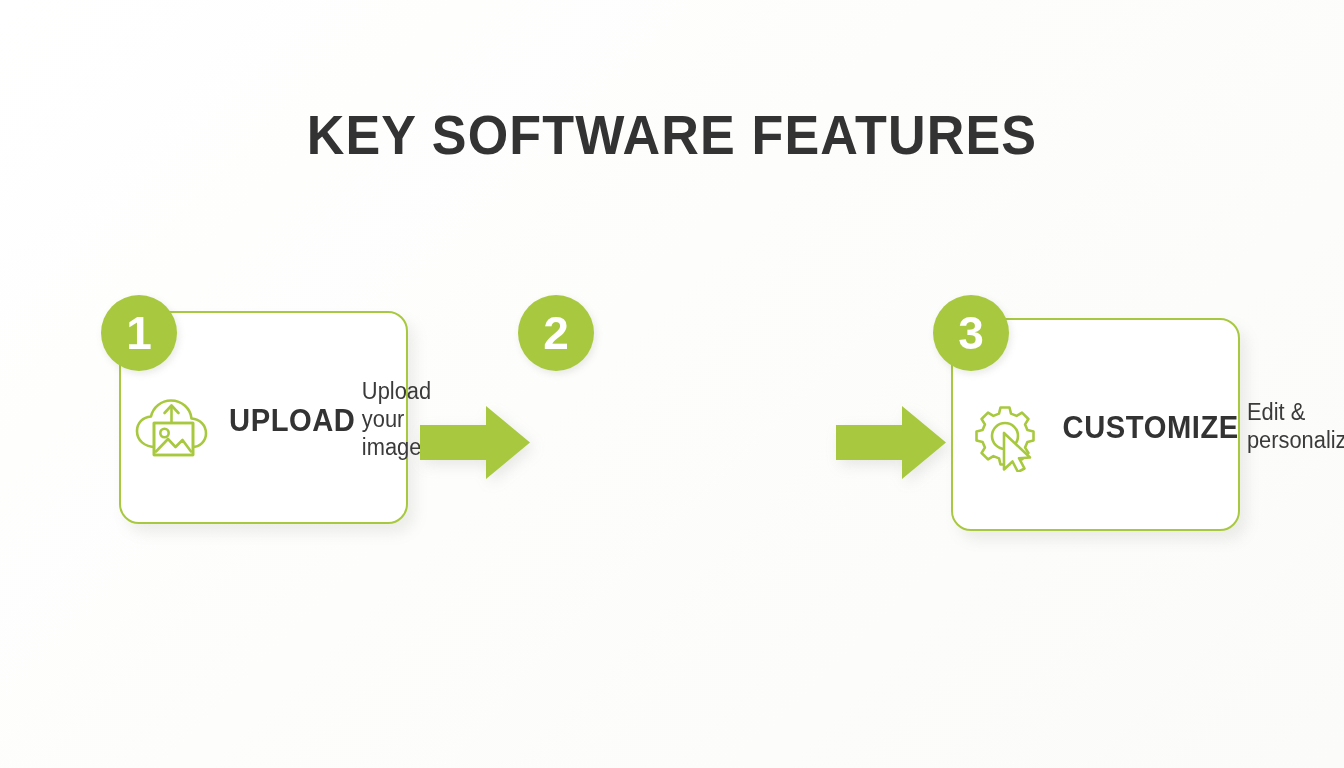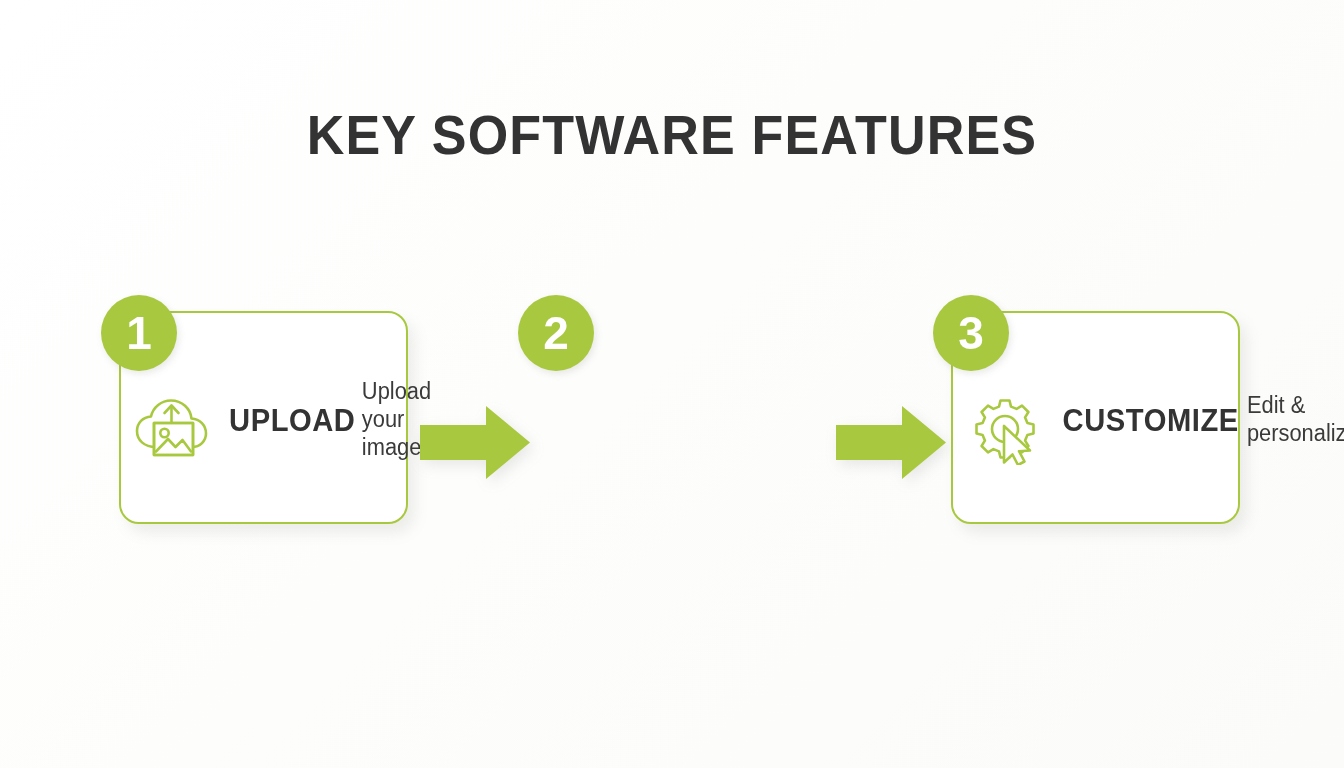--- a/index.html
+++ b/index.html
@@ -46,21 +46,21 @@
     width: 289px;
     height: 213px;
     box-sizing: border-box;
     background: #ffffff;
     border: 2.5px solid #a8c93f;
     border-radius: 20px;
     box-shadow: 7px 9px 14px rgba(120,120,110,0.13);
   }
   #card-1 { left: 119px; }
   #card-2 { left: 536px; }
-  #card-3 { left: 951px; }
+  #card-3 { left: 951px; margin-top: 7px; }
 
   .badge {
     position: absolute;
     width: 76px;
     height: 76px;
     border-radius: 50%;
     background: #a8c93f;
     color: #ffffff;
     font-family: "Liberation Sans Narrow", "Liberation Sans", sans-serif;
     font-weight: bold;

